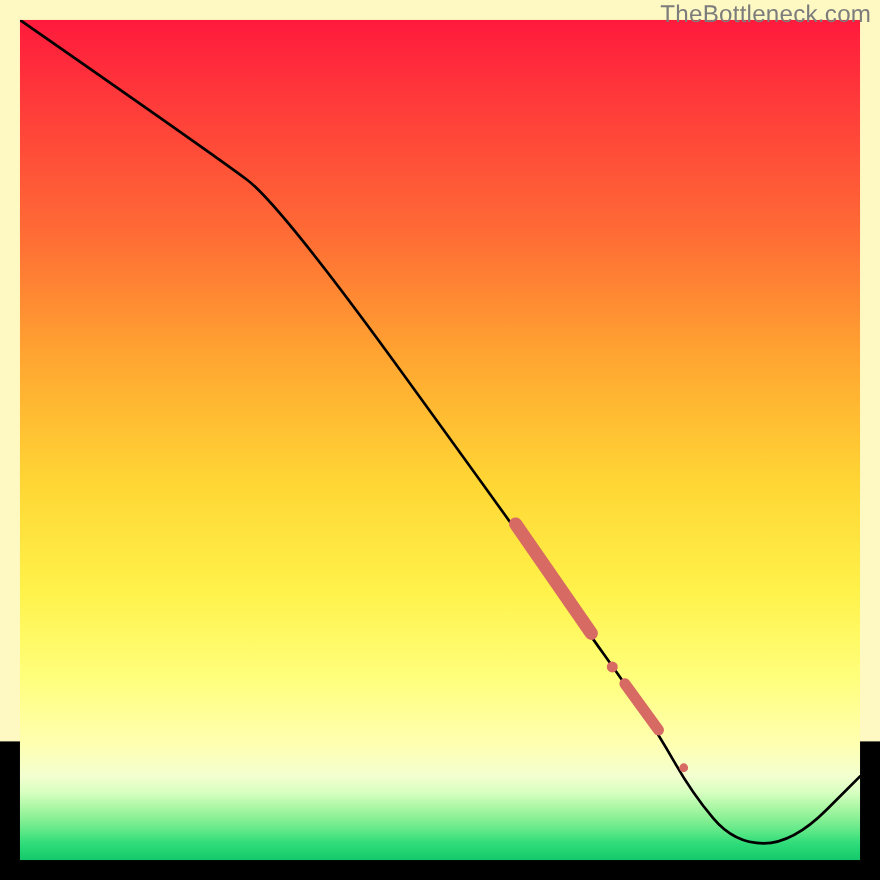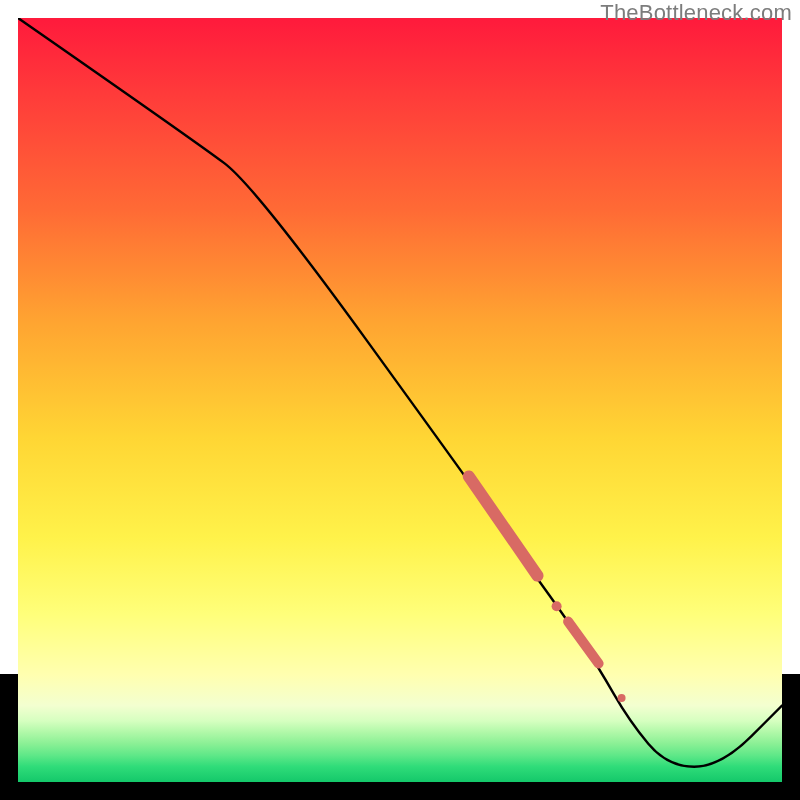--- a/index.html
+++ b/index.html
@@ -8,21 +8,21 @@
     width: 800px;
     height: 800px;
     overflow: hidden;
     background: #000;
     font-family: Arial, Helvetica, sans-serif;
   }
   .stage {
     position: relative;
     width: 800px;
     height: 674px;
-    background: #ffffff;
+    background: #fef9c3;
   }
   .plot {
     position: absolute;
     left: 18px;
     top: 18px;
     width: 764px;
     height: 764px;
     overflow: hidden;
   }
   .gradient {

